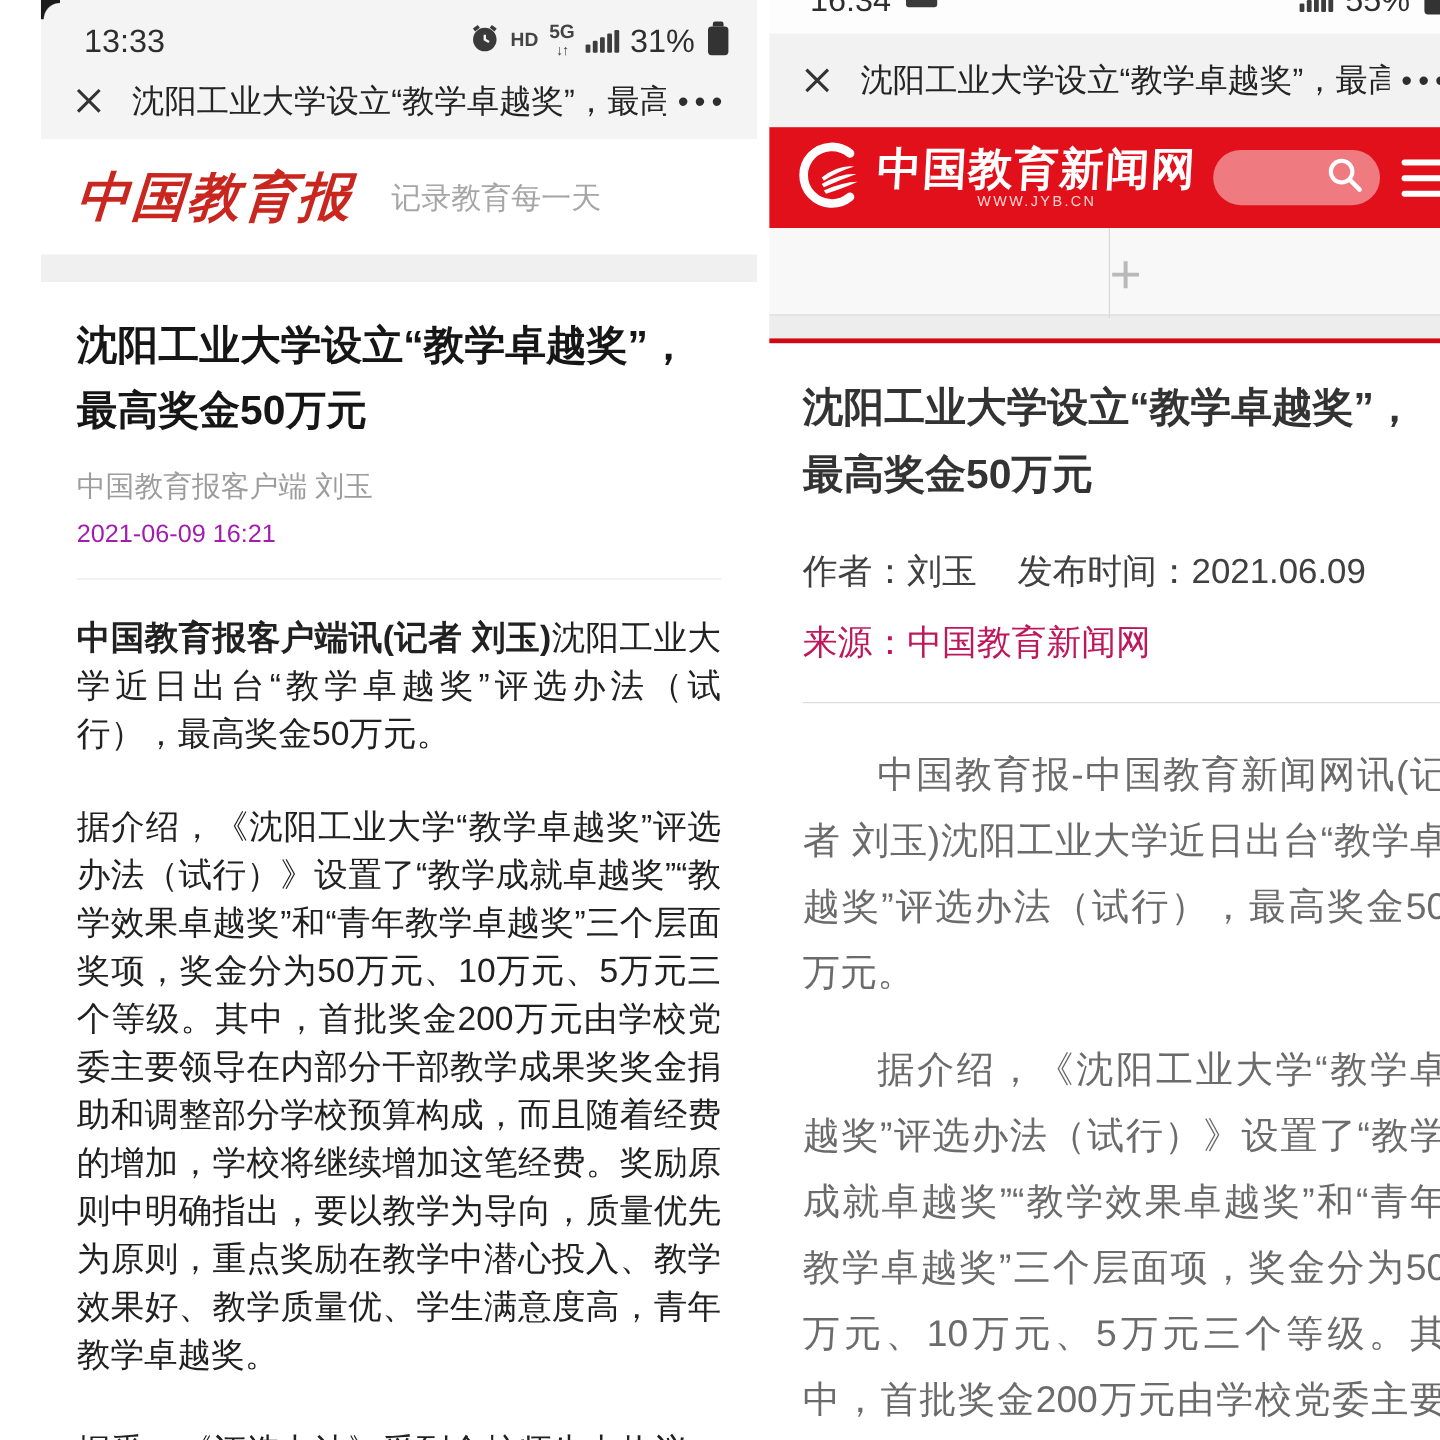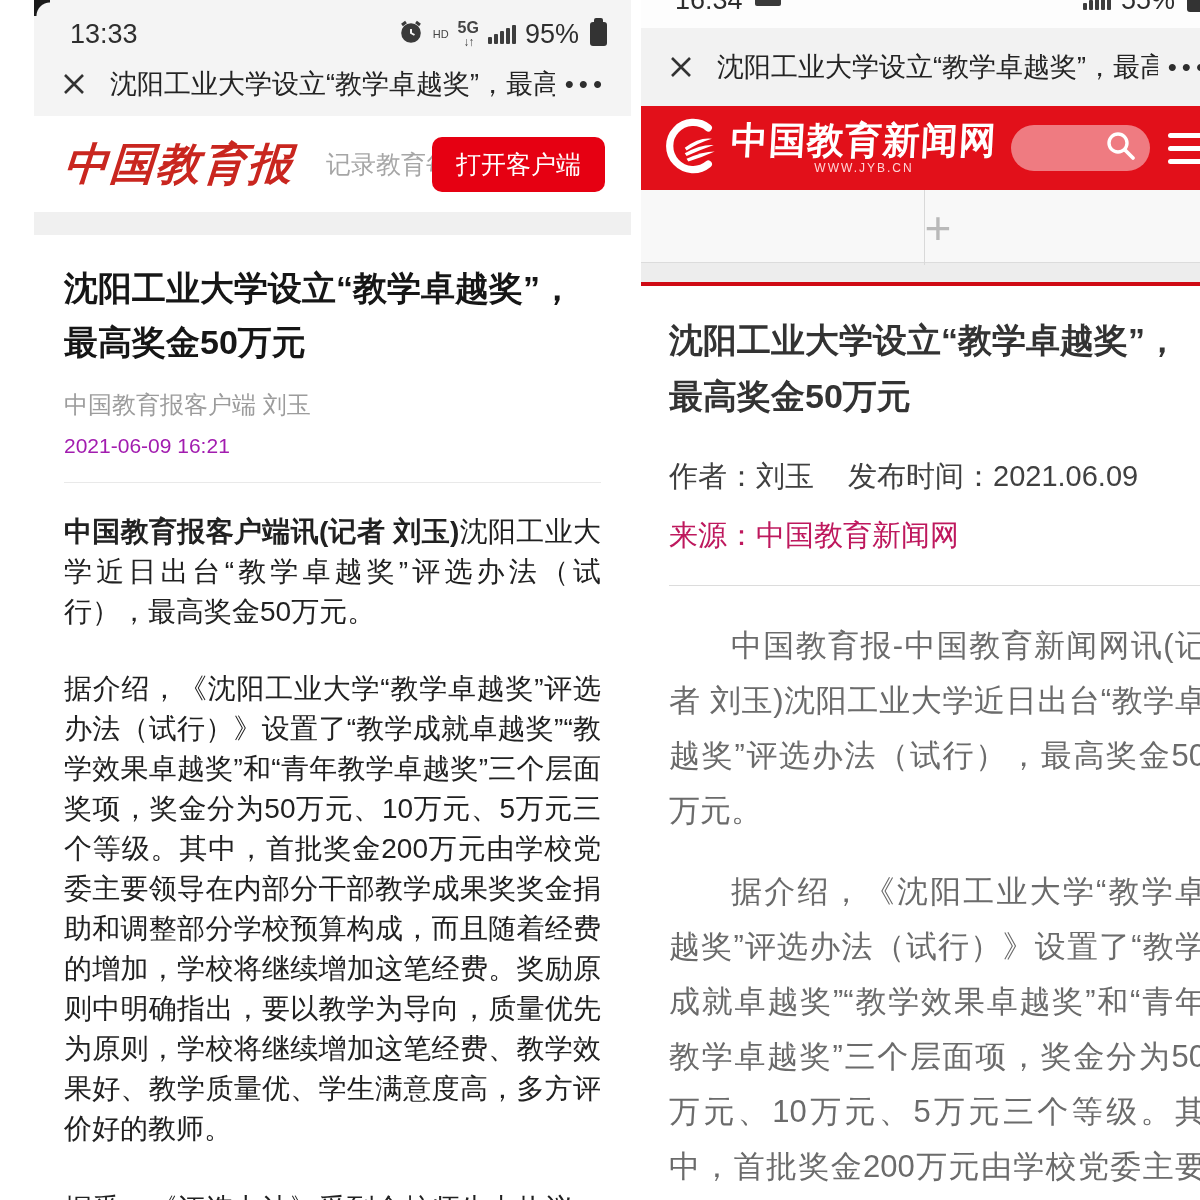--- a/index.html
+++ b/index.html
@@ -12,21 +12,21 @@
   .page{position:relative;width:1200px;height:845px;display:flex;background:#fff;margin-left:34px;}
 
   
   .panel-left{position:relative;width:597px;height:1200px;background:#fff;overflow:hidden;flex:0 0 597px;}
   .corner-tl{position:absolute;top:0;left:0;width:16px;height:16px;z-index:9;
     background:radial-gradient(circle at 100% 100%, var(--chrome-gray) 0 13px, #1b1b1b 14px);}
   .l-chrome{background:var(--chrome-gray);}
   .l-status{height:58px;display:flex;align-items:center;justify-content:space-between;padding:10px 24px 0 36px;}
   .l-time{font-size:27px;color:#2e2e2e;}
   .l-sticons{display:flex;align-items:center;gap:9px;color:#3a3a3a;}
-  .hd-txt{font-size:11px;font-weight:normal;color:#444;}
+  .hd-txt{font-size:16px;font-weight:bold;color:#444;}
   .g5{display:flex;flex-direction:column;align-items:center;line-height:1;color:#444;}
   .g5 .g5t{font-size:16px;font-weight:bold;}
   .g5 .g5a{font-size:12px;letter-spacing:-1px;}
   .sigbars{display:flex;align-items:flex-end;gap:2px;height:20px;}
   .sigbars i{display:block;width:4px;background:#3d3d3d;border-radius:1px;}
   .sigbars i:nth-child(1){height:7px;}.sigbars i:nth-child(2){height:10px;}
   .sigbars i:nth-child(3){height:13px;}.sigbars i:nth-child(4){height:16px;}
   .sigbars i:nth-child(5){height:19px;}
   .battpct{font-size:27px;color:#2e2e2e;}
   .batt{position:relative;width:17px;height:24px;background:#333;border-radius:3px;margin-left:2px;}
@@ -120,50 +120,49 @@
             <span class="g5t">5G</span>
             <span class="g5a">↓↑</span>
           </span>
           <span class="sigbars">
               <i></i>
               <i></i>
               <i></i>
               <i></i>
               <i></i>
             </span>
-          <span class="battpct">95%</span>
+          <span class="battpct">31%</span>
           <span class="batt"></span>
         </span>
       </div>
       <div class="l-titlebar">
         <span class="xicon">
           <svg width="28" height="28" viewBox="0 0 28 28">
               <path d="M5 5 L23 23 M23 5 L5 23" stroke="#333" stroke-width="2.6" fill="none"></path>
             </svg>
         </span>
         <span class="bar-title">沈阳工业大学设立“教学卓越奖”，最高奖金...</span>
         <span class="dots">•••</span>
       </div>
     </div>
 
     <div class="l-header">
       <span class="l-logo">中国教育报</span>
       <span class="l-tagline">记录教育每一天</span>
-      <button class="open-app">打开客户端</button>
     </div>
 
     <div class="l-band"></div>
 
     <div class="l-article">
       <h1>沈阳工业大学设立“教学卓越奖”，最高奖金50万元</h1>
       <div class="l-byline">中国教育报客户端 刘玉</div>
       <div class="l-date">2021-06-09 16:21</div>
       <div class="l-divider"></div>
       <p class="l-p1"><b>中国教育报客户端讯(记者 刘玉)</b><span>沈阳工业大学近日出台“教学卓越奖”评选办法（试行），最高奖金50万元。</span></p>
-      <p class="l-p2">据介绍，《沈阳工业大学“教学卓越奖”评选办法（试行）》设置了“教学成就卓越奖”“教学效果卓越奖”和“青年教学卓越奖”三个层面奖项，奖金分为50万元、10万元、5万元三个等级。其中，首批奖金200万元由学校党委主要领导在内部分干部教学成果奖奖金捐助和调整部分学校预算构成，而且随着经费的增加，学校将继续增加这笔经费。奖励原则中明确指出，要以教学为导向，质量优先为原则，学校将继续增加这笔经费、教学效果好、教学质量优、学生满意度高，多方评价好的教师。</p>
+      <p class="l-p2">据介绍，《沈阳工业大学“教学卓越奖”评选办法（试行）》设置了“教学成就卓越奖”“教学效果卓越奖”和“青年教学卓越奖”三个层面奖项，奖金分为50万元、10万元、5万元三个等级。其中，首批奖金200万元由学校党委主要领导在内部分干部教学成果奖奖金捐助和调整部分学校预算构成，而且随着经费的增加，学校将继续增加这笔经费。奖励原则中明确指出，要以教学为导向，质量优先为原则，重点奖励在教学中潜心投入、教学效果好、教学质量优、学生满意度高，青年教学卓越奖。</p>
       <p class="l-p3">据悉，《评选办法》受到全校师生中热议，大家普遍认为，设立此项教学卓越奖的是沈阳工业大学教学改革的有效探索，学校真正把党史学习教育成果落实到为群众办实事、解难题的具体行动上，是领</p>
     </div>
   </div>
 
   <div class="panel-right">
 
     <div class="r-status">
       <div class="r-status-in">
         <span class="r-st-left">
           <span>16:34</span>

